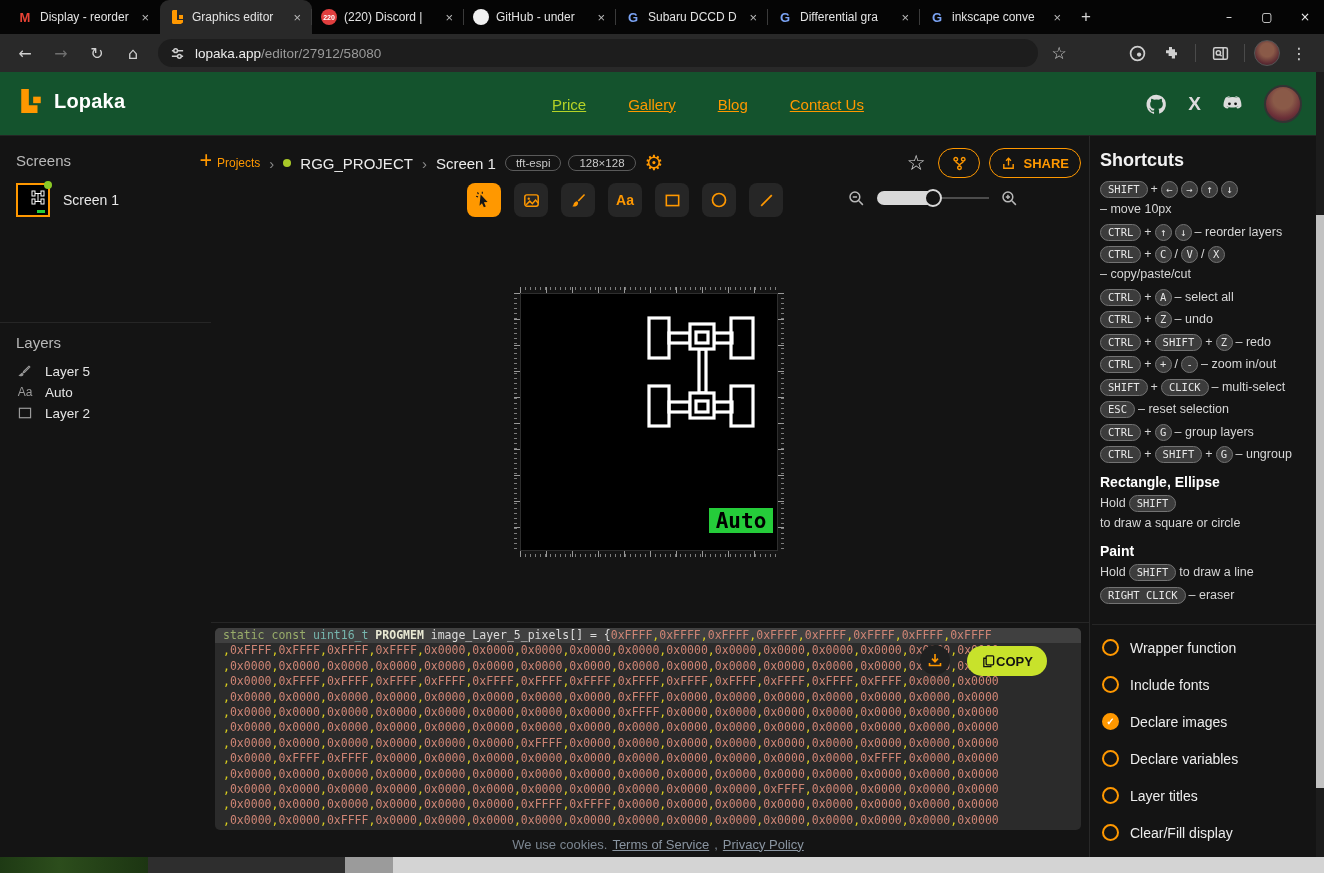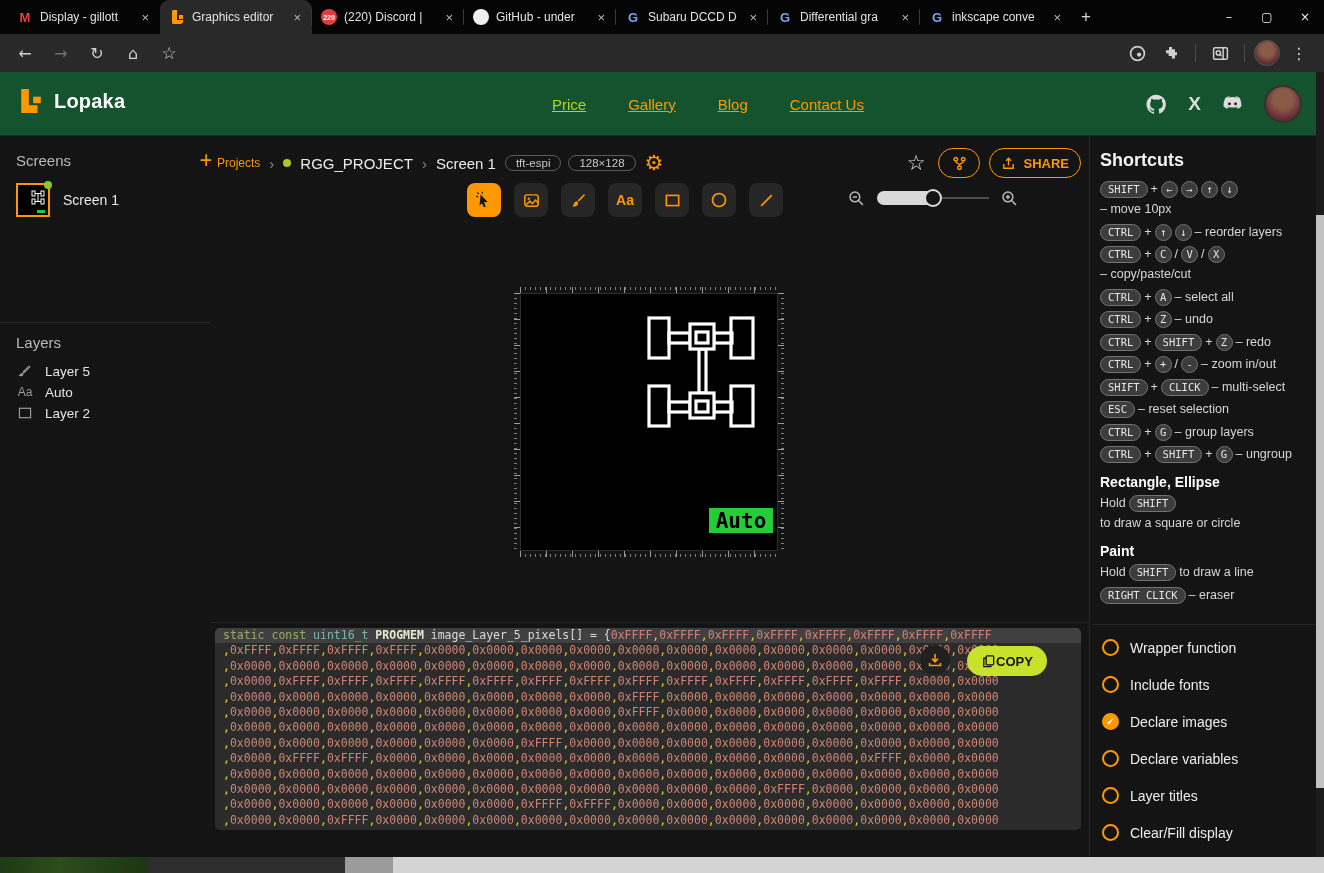--- a/index.html
+++ b/index.html
@@ -145,21 +145,21 @@
 </style>
 </head>
 <body>
 
 <div id="app">
 
   <div class="tabstrip">
     <div id="tabs" style="display:flex;">
         <div class="tab ">
           <span class="fav fav-gmail">M</span>
-          <span class="ttl">Display - gillott</span>
+          <span class="ttl">Display - reorder</span>
           <span class="cls">×</span>
         </div>
         <div class="tab active">
           <svg class="fav" viewBox="0 0 16 16">
             <path d="M3 1h5v10h6v4H3z" fill="#ff9800"></path>
             <rect x="10" y="6" width="4" height="4" fill="#ff9800"></rect>
           </svg>
           <span class="ttl">Graphics editor</span>
           <span class="cls">×</span>
         </div>
@@ -195,20 +195,32 @@
       <div class="winbtn">▢</div>
       <div class="winbtn">×</div>
     </div>
   </div>
 
   <div class="btoolbar">
     <div class="navicon">←</div>
     <div class="navicon" style="color:#6f6f6f">→</div>
     <div class="navicon">↻</div>
     <div class="navicon">⌂</div>
+    <div class="omnibox">
+      <svg width="15" height="15" viewBox="0 0 16 16">
+        <g stroke="#cfcfcf" stroke-width="1.6" fill="none">
+          <path d="M2 5h12M2 11h12"></path>
+            <circle cx="6" cy="5" r="2" fill="#1d1d1d"></circle>
+            <circle cx="10" cy="11" r="2" fill="#1d1d1d"></circle>
+        </g>
+      </svg>
+      <div>
+        <span class="host">lopaka.app</span><span class="path">/editor/27912/58080</span>
+      </div>
+    </div>
     <div class="navicon" style="font-size:17px">☆</div>
     <div class="tbright">
       <div class="navicon">
         <svg width="17" height="17" viewBox="0 0 16 16">
             <circle cx="8" cy="8" r="6.5" fill="none" stroke="#cfcfcf" stroke-width="1.6"></circle>
             <circle cx="9.5" cy="9" r="2" fill="#cfcfcf"></circle>
           </svg>
       </div>
       <div class="navicon">
         <svg width="16" height="16" viewBox="0 0 16 16">
@@ -600,20 +612,26 @@
      <span class="ring"></span>
      <span>Clear/Fill display</span>
    </div>
       </div>
   </div>
 
   <div class="page-sb">
       <div class="th"></div>
     </div>
 
+  <div class="cookie">
+    <span>We use cookies.</span>
+    <a>Terms of Service</a>
+    <span>,</span>
+    <a>Privacy Policy</a>
+  </div>
 
   <div class="desk">
     <div class="d1"></div>
     <div class="d2"></div>
     <div class="d3"></div>
     <div class="d4"></div>
   </div>
 </div>
 
 </body></html>

